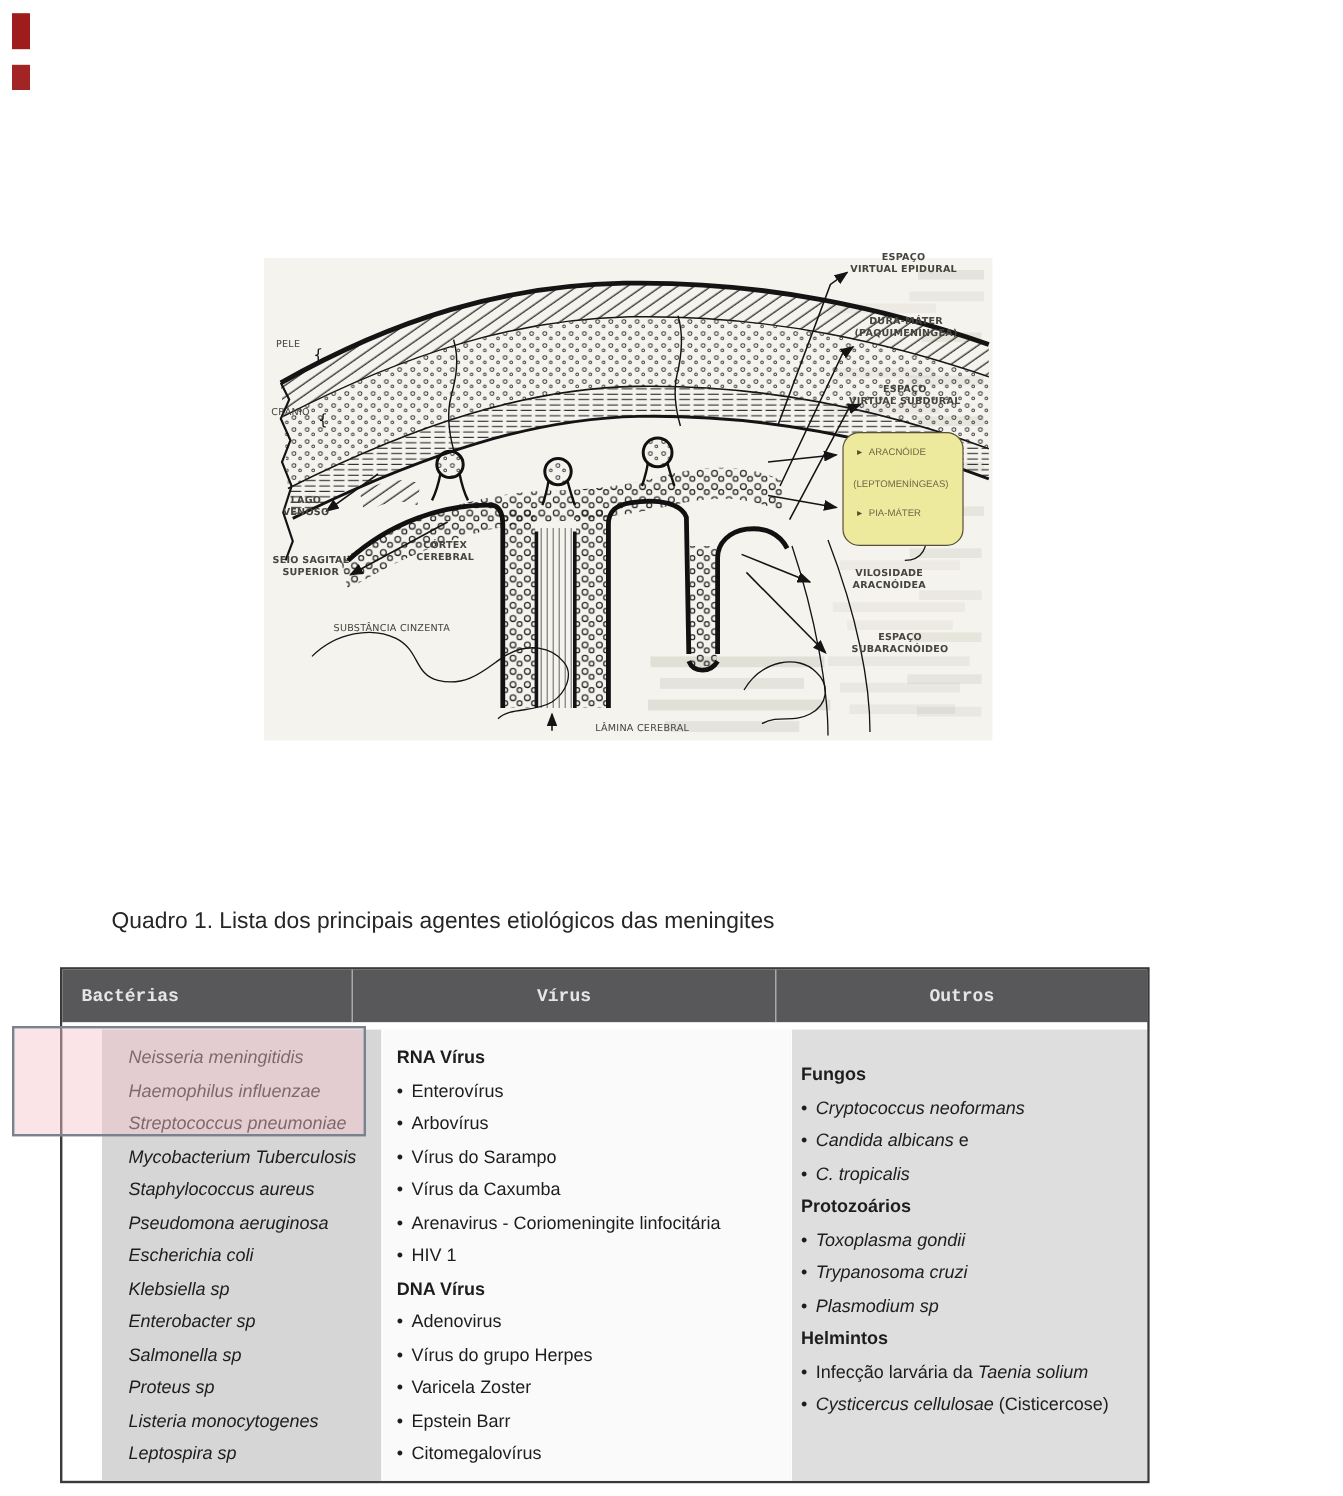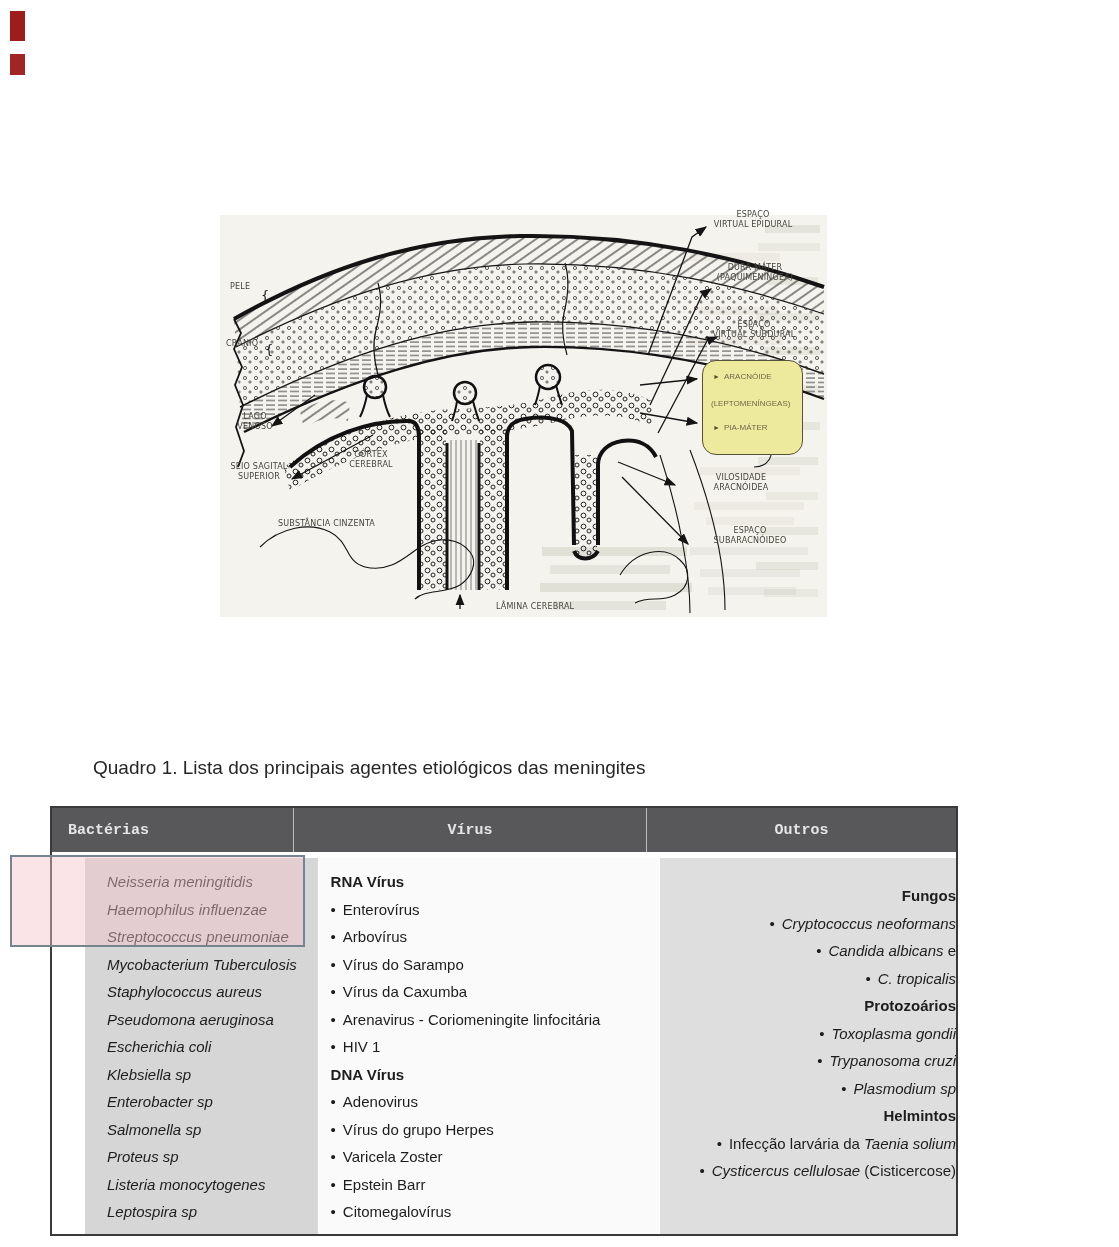--- a/index.html
+++ b/index.html
@@ -9,41 +9,41 @@
   
   .cmark{position:absolute;left:10px;width:15px;}
   .cmark.m1{top:11px;height:30px;background:#9e1c1c;}
   .cmark.m2{top:54px;height:21px;background:#a32424;}
 
   
   .scan{position:absolute;left:220px;top:215px;width:607px;height:402px;background:#f5f3ee;}
   .scan svg{position:absolute;left:0;top:0;}
   .dlab{position:absolute;font-family:"DejaVu Sans",sans-serif;font-size:8px;line-height:10px;
         color:#45453d;letter-spacing:.2px;white-space:pre-line;}
-  .dlab.c{text-align:center;}
+  .dlab.c{text-align:center;font-weight:bold;}
   .callout{position:absolute;left:482px;top:145px;width:101px;height:95px;background:#ede99d;
            border:1.5px solid #56523a;border-radius:14px;box-sizing:border-box;}
   .callout .ci{position:absolute;left:10px;font-size:8px;color:#6f6848;white-space:nowrap;}
   .callout .ci .ar{color:#55502c;font-size:7px;margin-right:4px;}
 
   
   .qtitle{position:absolute;left:93px;top:757px;font-size:19px;color:#262626;}
   .qtable{position:absolute;left:50px;top:806px;width:908px;height:430px;
           border:2px solid #3a3a3a;box-sizing:border-box;}
   .qhead{display:flex;height:44px;background:#58585a;color:#e5e5e5;font-weight:bold;font-size:15px;font-family:Liberation Mono, monospace;}
   .qhead .hc{display:flex;align-items:center;box-sizing:border-box;}
   .qhead .h1{width:241px;padding-left:16px;}
   .qhead .h2{width:354px;justify-content:center;border-left:1px solid #bdbdbd;border-right:1px solid #bdbdbd;}
   .qhead .h3{width:309px;justify-content:center;}
   .qgap{height:6px;background:#fff;}
   .qbody{display:flex;height:376px;}
   .qcol{box-sizing:border-box;font-size:15px;}
   .qc1{width:241px;background:#d6d6d6;padding:10px 0 0 22px;font-style:italic;margin-left:33px;}
   .qc2{width:354px;background:#fafafa;padding:10px 0 0 12px;border-left:1px solid #fff;}
-  .qc3{width:309px;background:#dedede;padding:24px 0 0 8px;border-left:1px solid #fff;text-align:right;}
+  .qc3{width:309px;background:#dedede;padding:24px 0 0 8px;border-left:1px solid #fff;}
   .ln{height:27.5px;line-height:27.5px;white-space:nowrap;}
   .ln.sub{font-weight:bold;}
   .blt{margin-right:7px;}
   .hl{position:absolute;left:10px;top:855px;width:295px;height:92px;
       background:rgba(243,196,201,0.45);border:2px solid #76848f;box-sizing:border-box;z-index:5;}
 </style>
 </head>
 <body>
 
 <div class="page">

